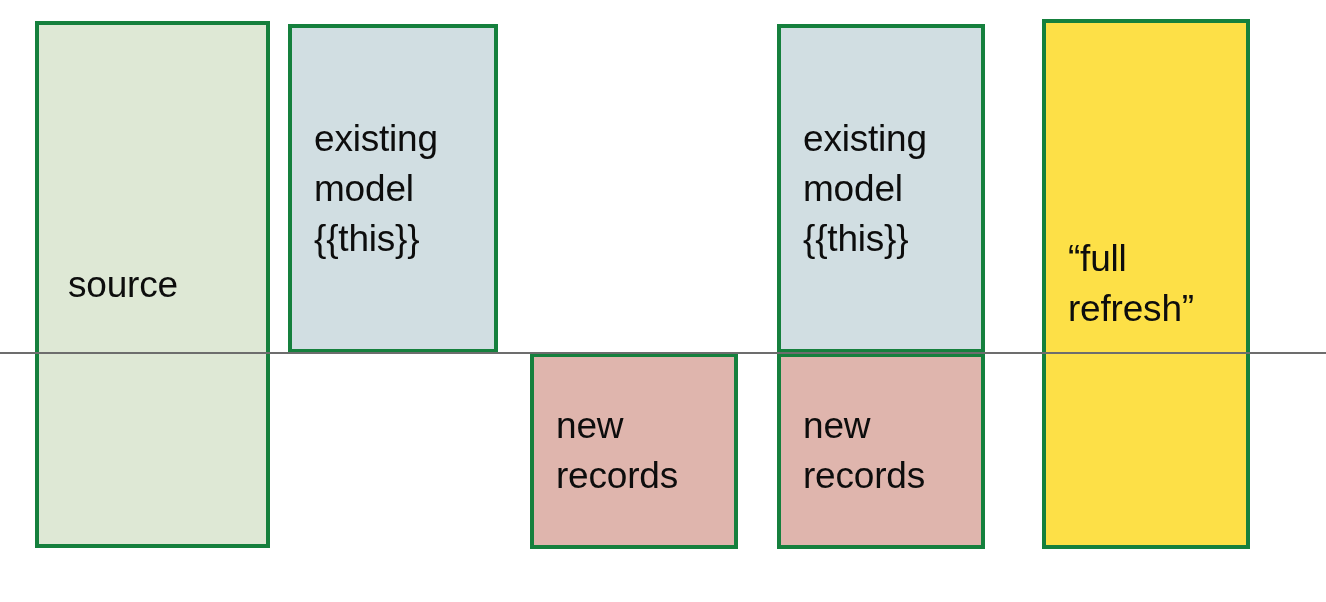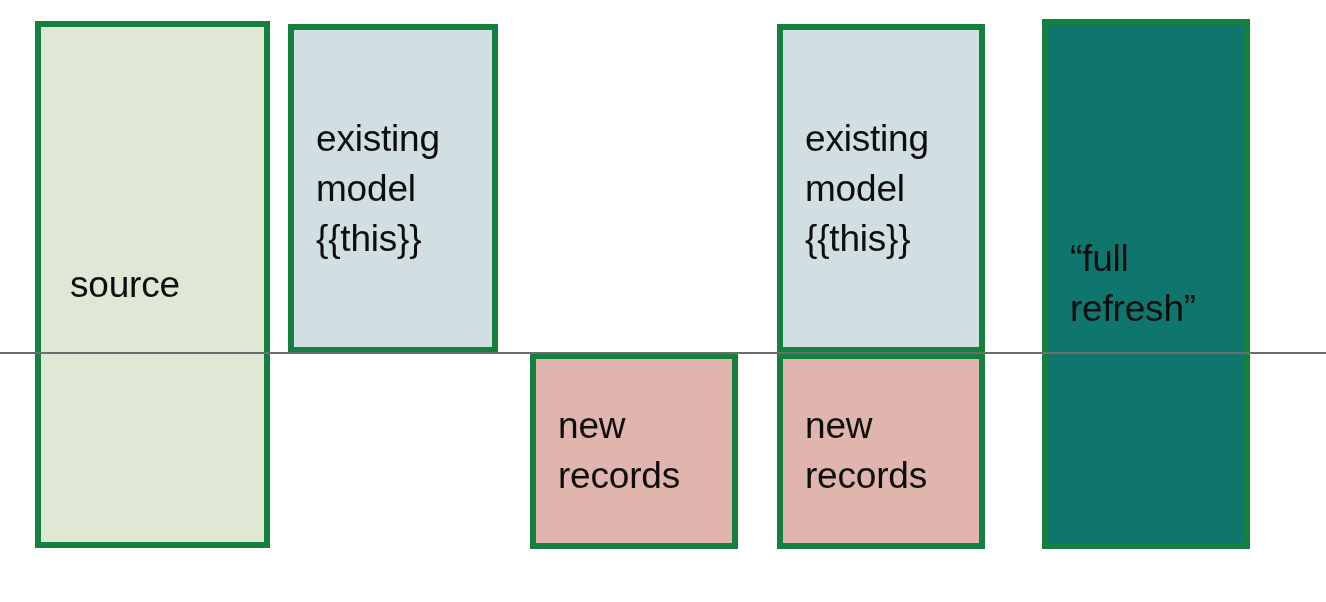--- a/index.html
+++ b/index.html
@@ -18,39 +18,39 @@
   .divider-line {
     position: absolute;
     left: 0;
     width: 1326px;
     height: 0;
     border-top: 2px solid #6d6d6d;
   }
   .box {
     position: absolute;
     box-sizing: border-box;
-    border: 6px solid #15803d;
+    border: 4px solid #15803d;
     display: flex;
     align-items: center;
     justify-content: flex-start;
   }
   .box-label {
     font-size: 37px;
     line-height: 50px;
     color: #0d0d0d;
     padding-left: 22px;
     padding-right: 10px;
     white-space: pre-line;
     text-align: left;
     letter-spacing: -0.2px;
   }
   .box-source   { background: #dee8d5; }
   .box-model    { background: #d1dee2; }
   .box-records  { background: #dfb5ad; align-items: center; }
-  .box-refresh  { background: #0f766e; }
+  .box-refresh  { background: #fde047; }
 </style>
 </head>
 <body>
 
 <div id="canvas">
 
   <div class="box box-source" style="left:35px; top:21px; width:235px; height:527px;padding-left:7px;">
     <span class="box-label">source</span>
   </div>
 

